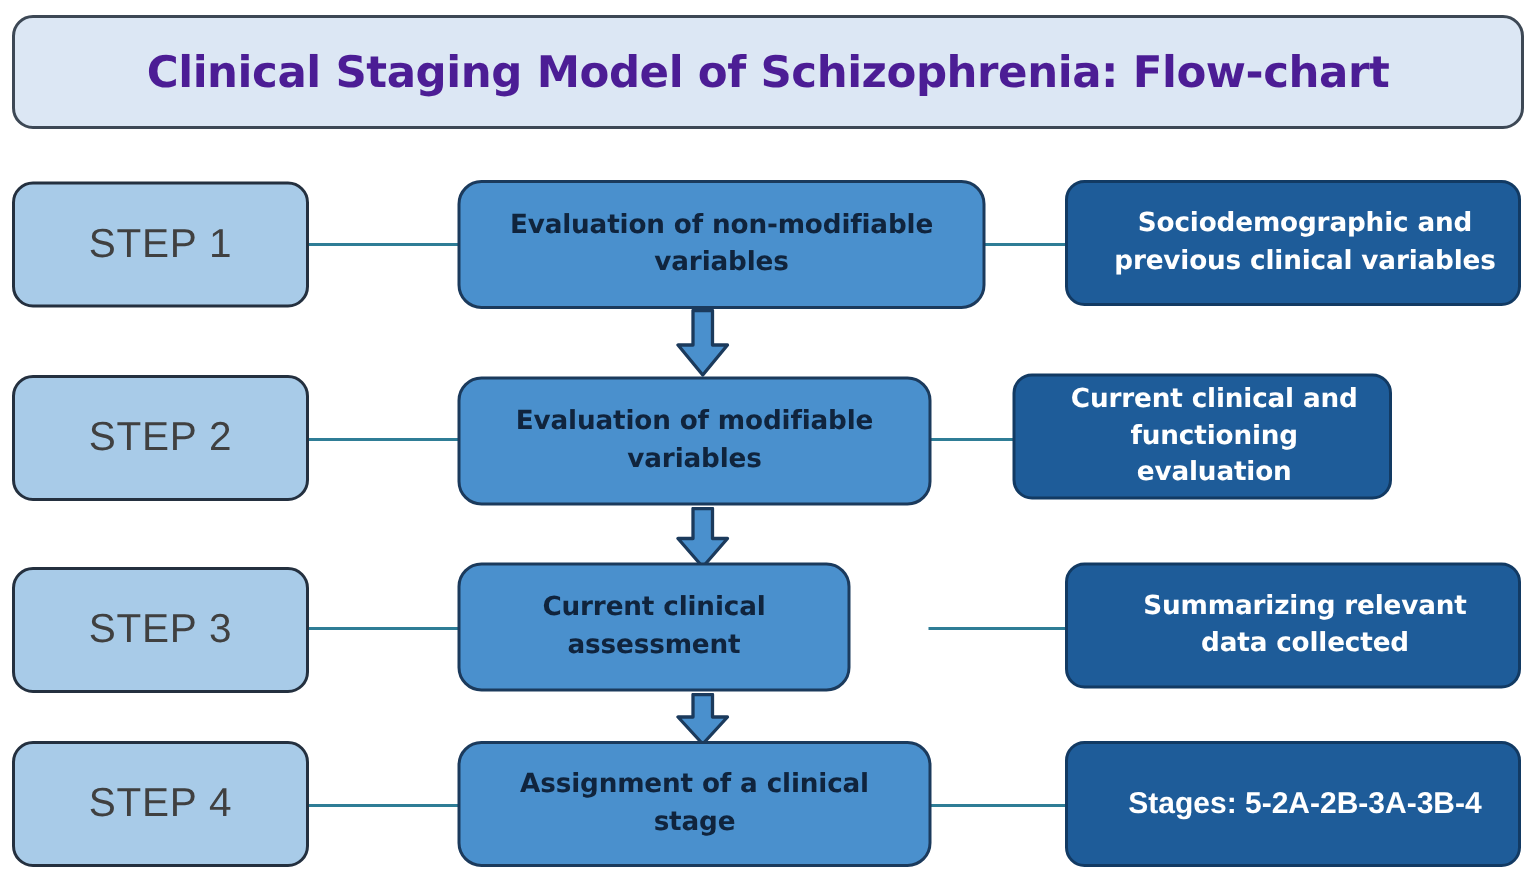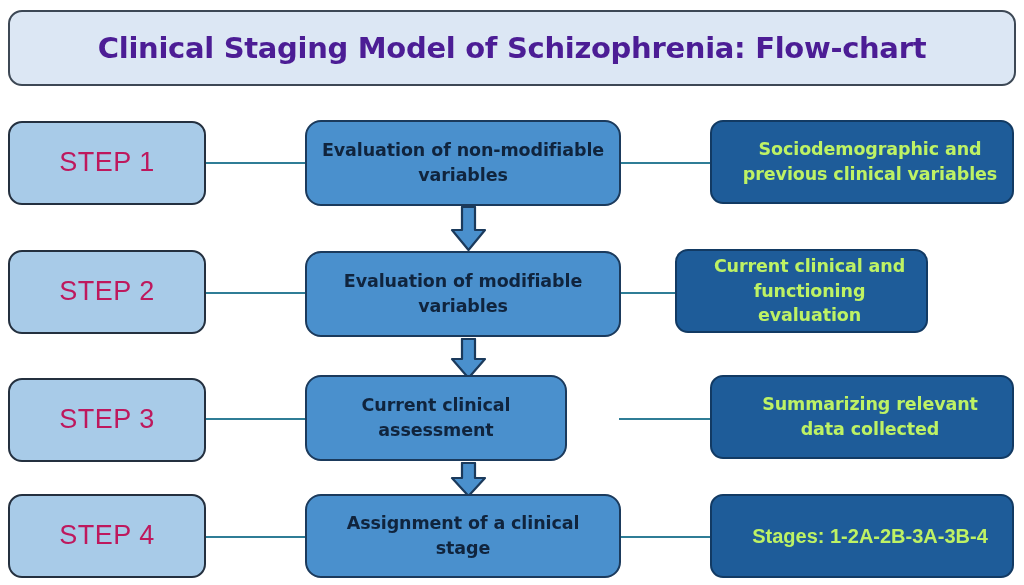--- a/index.html
+++ b/index.html
@@ -65,21 +65,21 @@
   
   .node.step {
     background: #a8cbe8;
     border: 2px solid #24303f;
     border-radius: 14px;
   }
   .node.step .node-label {
     font-family: "Liberation Sans", sans-serif;
     font-weight: normal;
     font-size: 27px;
-    color: #be185d;
+    color: #404040;
     letter-spacing: 0.5px;
     line-height: 1.1;
   }
 
   
   .node.process {
     background: #4a90cd;
     border: 2px solid #1b3a5c;
     border-radius: 16px;
   }
@@ -95,21 +95,21 @@
   
   .node.output {
     background: #1e5c99;
     border: 2px solid #123a63;
     border-radius: 13px;
   }
   .node.output .node-label {
     font-family: "DejaVu Sans", sans-serif;
     font-weight: bold;
     font-size: 17.5px;
-    color: #bef264;
+    color: #ffffff;
     line-height: 1.42;
     letter-spacing: -0.1px;
     margin-left: 16px;
   }
   .node.output .node-label.mixed {
     font-family: "Liberation Sans", sans-serif;
     font-weight: bold;
     font-size: 20px;
     letter-spacing: 0px;
   }
@@ -129,21 +129,21 @@
     <div class="title-text">Clinical Staging Model of Schizophrenia: Flow-chart</div>
   </div>
 
   <div class="connector" style="left:205px; top:162px; width:102px;"></div>
   <div class="connector" style="left:619px; top:162px; width:92px;"></div>
 
   <div class="node step" style="left:8px; top:121px; width:198px; height:84px;">
     <span class="node-label">STEP 1</span>
   </div>
 
-  <div class="node process" style="left:305px; top:120px; width:316px; height:86px;">
+  <div class="node process" style="left:305px; top:120px; width:352px; height:86px;">
     <span class="node-label">Evaluation of non-modifiable variables</span>
   </div>
 
   <div class="node output" style="left:710px; top:120px; width:304px; height:84px;">
     <span class="node-label">Sociodemographic and previous clinical variables</span>
   </div>
 
   <svg class="block-arrow" style="left:450px; top:206px;" width="37" height="46" viewBox="0 0 37 46">
     <polygon points="12,1 25,1 25,24 35,24 18.5,44 2,24 12,24" fill="#4a90cd" stroke="#1b3a5c" stroke-width="2.2" stroke-linejoin="round"></polygon>
   </svg>
@@ -191,16 +191,16 @@
 
   <div class="node step" style="left:8px; top:494px; width:198px; height:84px;">
     <span class="node-label">STEP 4</span>
   </div>
 
   <div class="node process" style="left:305px; top:494px; width:316px; height:84px;">
     <span class="node-label">Assignment of a clinical stage</span>
   </div>
 
   <div class="node output" style="left:710px; top:494px; width:304px; height:84px;">
-    <span class="node-label mixed">Stages: 1-2A-2B-3A-3B-4</span>
+    <span class="node-label mixed">Stages: 5-2A-2B-3A-3B-4</span>
   </div>
 
 </div>
 
 </body></html>

